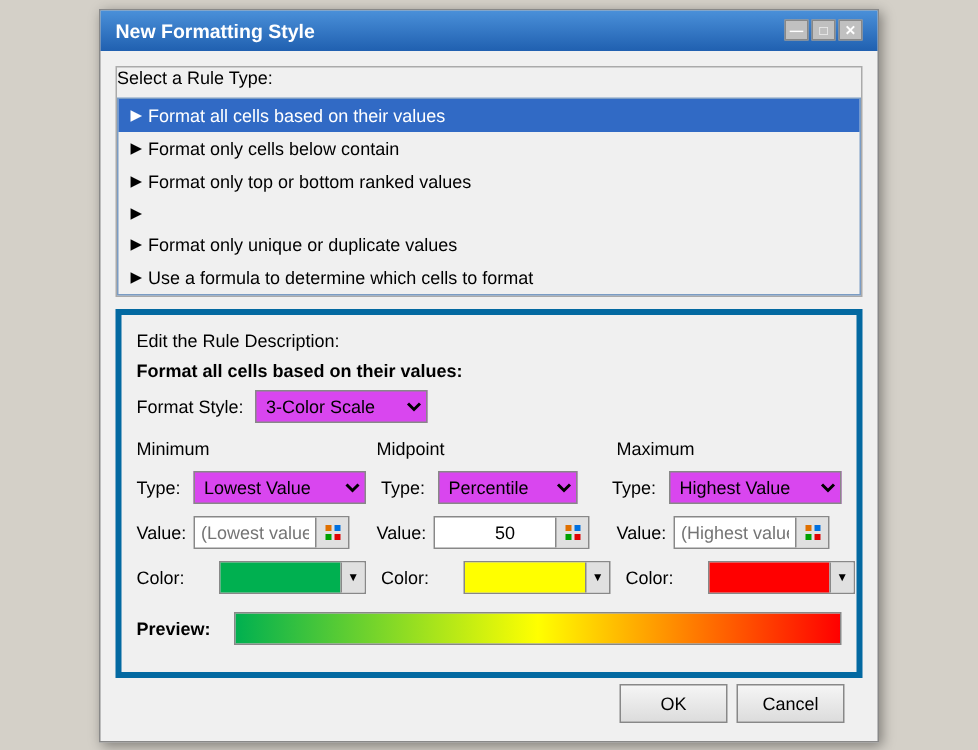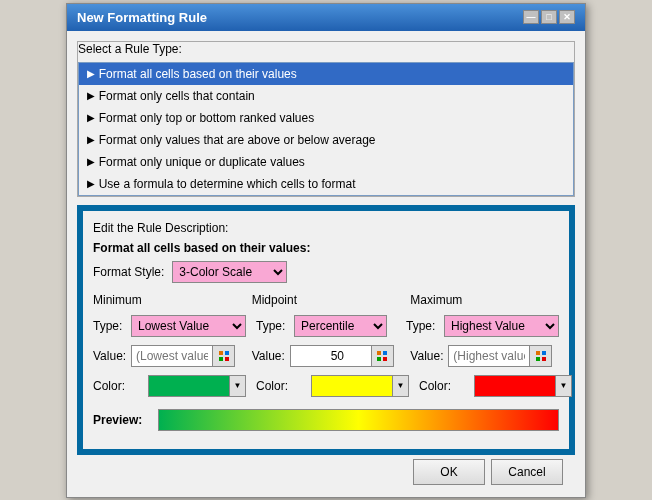--- a/index.html
+++ b/index.html
@@ -70,41 +70,41 @@
       gap: 4px;
     }
     .rule-item.selected {
       background: #316ac5;
       color: white;
     }
     .arrow-icon {
       font-size: 10px;
     }
     .desc-section {
-      border: 6px solid #0369a1;
+      border: 4px solid #0369a1;
       padding: 10px;
     }
     .desc-title {
       font-weight: bold;
       margin-bottom: 6px;
     }
     .format-style-row {
       display: flex;
       align-items: center;
       gap: 8px;
       margin-bottom: 10px;
     }
     .format-style-label {
       font-size: 12px;
     }
     select {
       height: 22px;
       font-size: 12px;
       border: 1px solid #888;
-      background: #f9a8d4;
+      background: #d946ef;
       padding: 0 2px;
     }
     .cols-row {
       display: flex;
       gap: 10px;
       margin-bottom: 4px;
       justify-content: space-between;
     }
     .col {
       flex: 1;
@@ -224,48 +224,47 @@
     .green-swatch { background: #00b050; }
     .yellow-swatch { background: #ffff00; }
     .red-swatch { background: #ff0000; }
   </style>
 </head>
 <body>
 
 <div class="dialog">
 
   <div class="dialog-titlebar">
-    <span>New Formatting Rule</span>
+    <span>New Formatting Style</span>
     <div class="dialog-titlebar-buttons">
       <div class="title-btn">—</div>
       <div class="title-btn">□</div>
       <div class="title-btn">✕</div>
     </div>
   </div>
 
   <div class="dialog-body">
 
     <div class="section-box">
       <div class="section-label">Select a Rule Type:</div>
       <ul class="rule-list">
         <li class="rule-item selected">
           <span class="arrow-icon">▶</span>
           <span>Format all cells based on their values</span>
         </li>
         <li class="rule-item">
           <span class="arrow-icon">▶</span>
-          <span>Format only cells that contain</span>
+          <span>Format only cells below contain</span>
         </li>
         <li class="rule-item">
           <span class="arrow-icon">▶</span>
           <span>Format only top or bottom ranked values</span>
         </li>
         <li class="rule-item">
           <span class="arrow-icon">▶</span>
-          <span>Format only values that are above or below average</span>
         </li>
         <li class="rule-item">
           <span class="arrow-icon">▶</span>
           <span>Format only unique or duplicate values</span>
         </li>
         <li class="rule-item">
           <span class="arrow-icon">▶</span>
           <span>Use a formula to determine which cells to format</span>
         </li>
       </ul>

